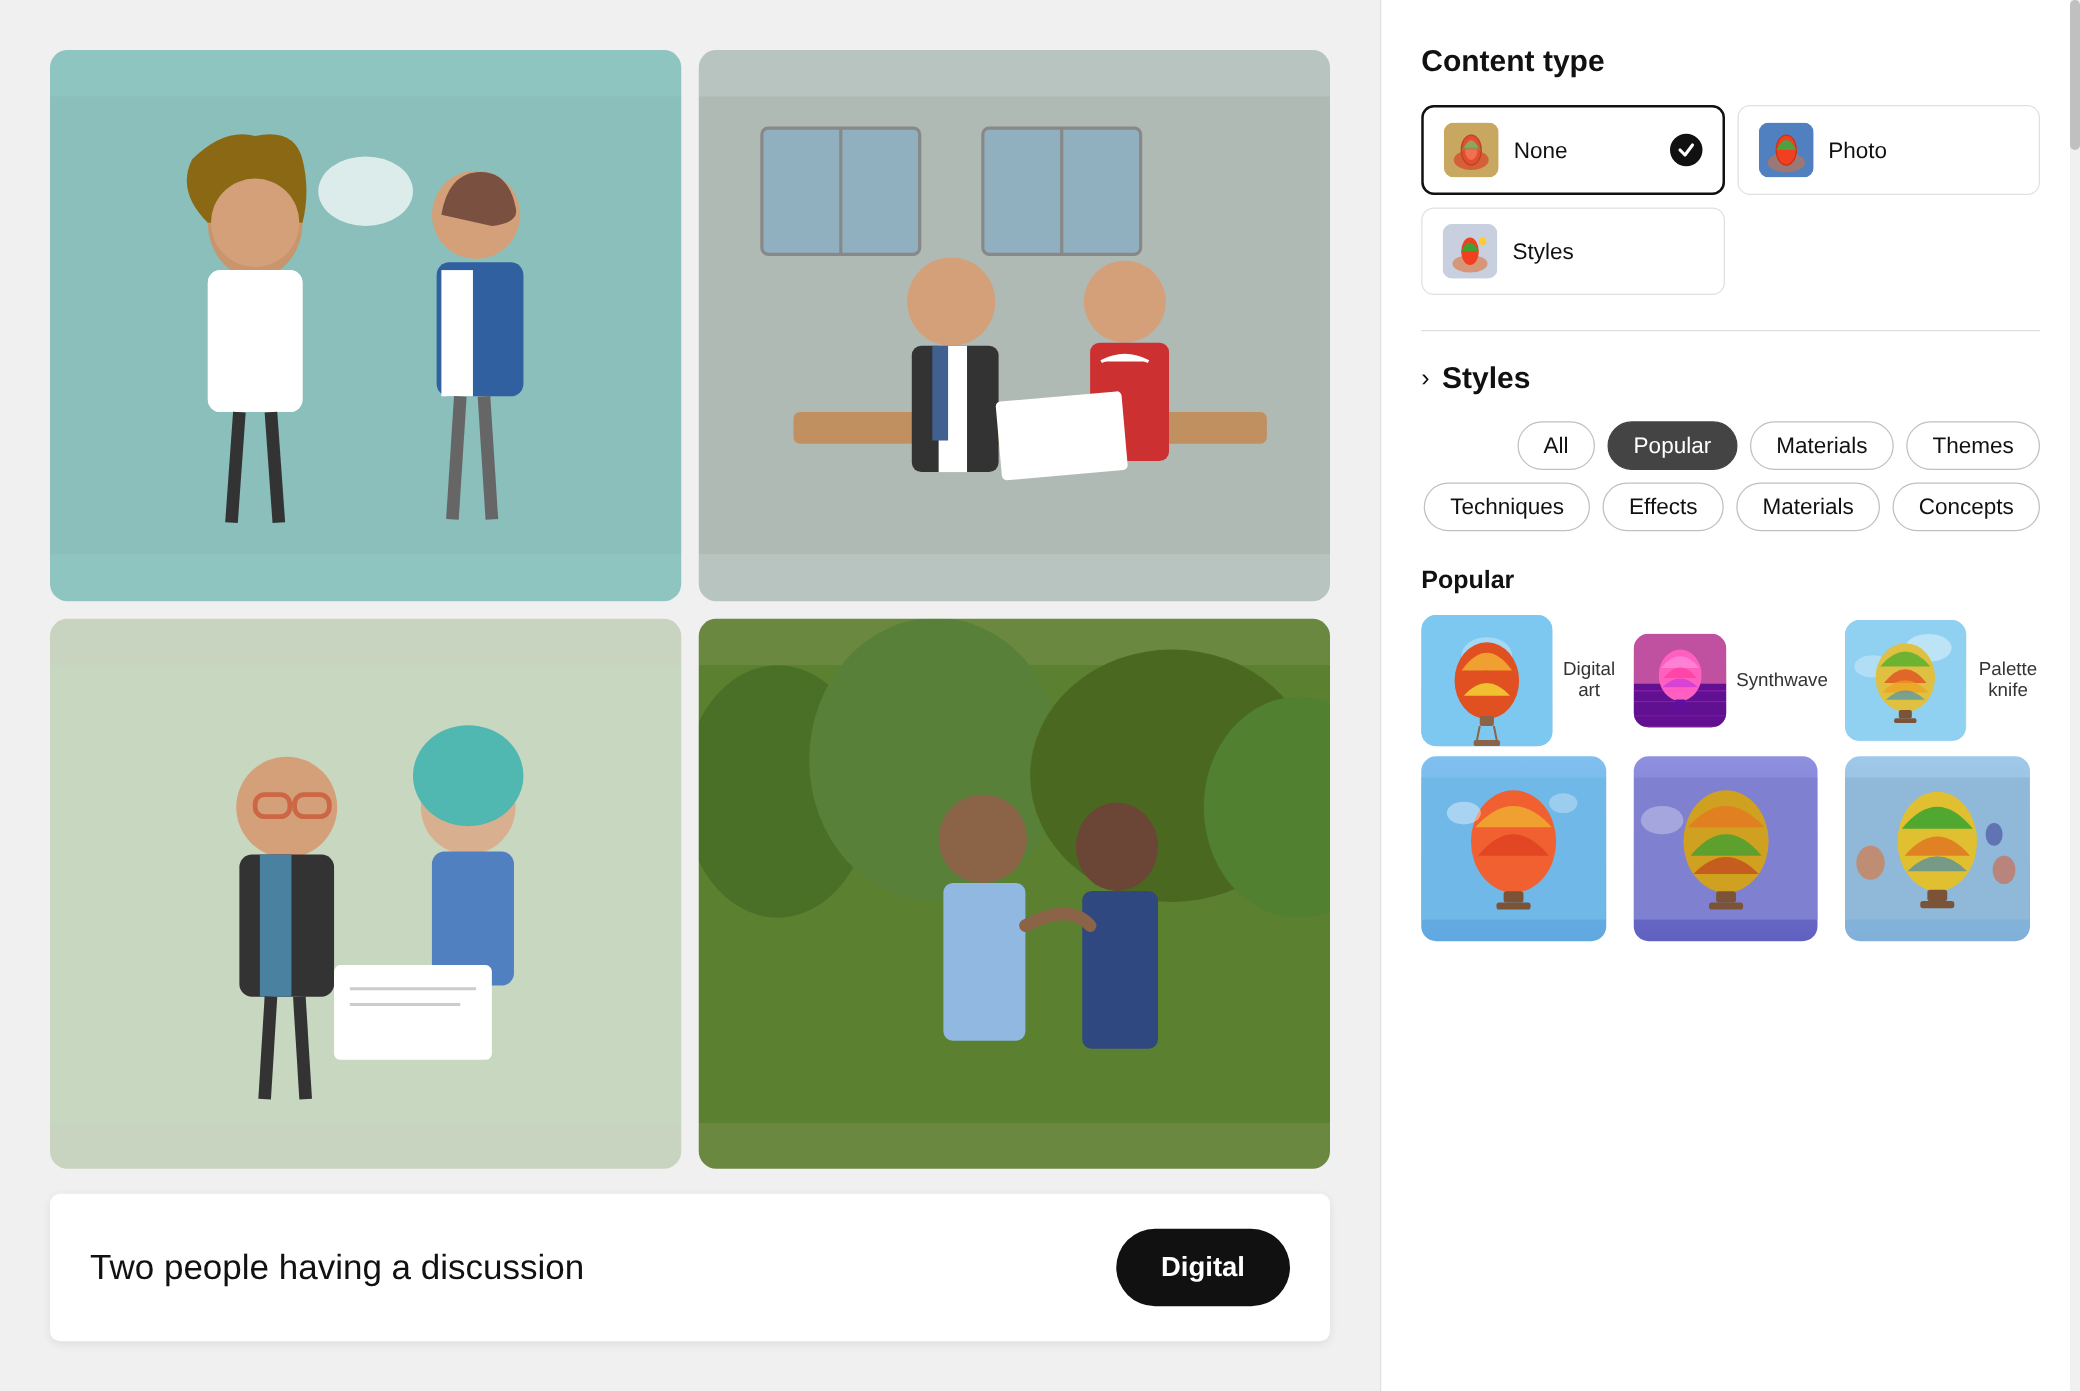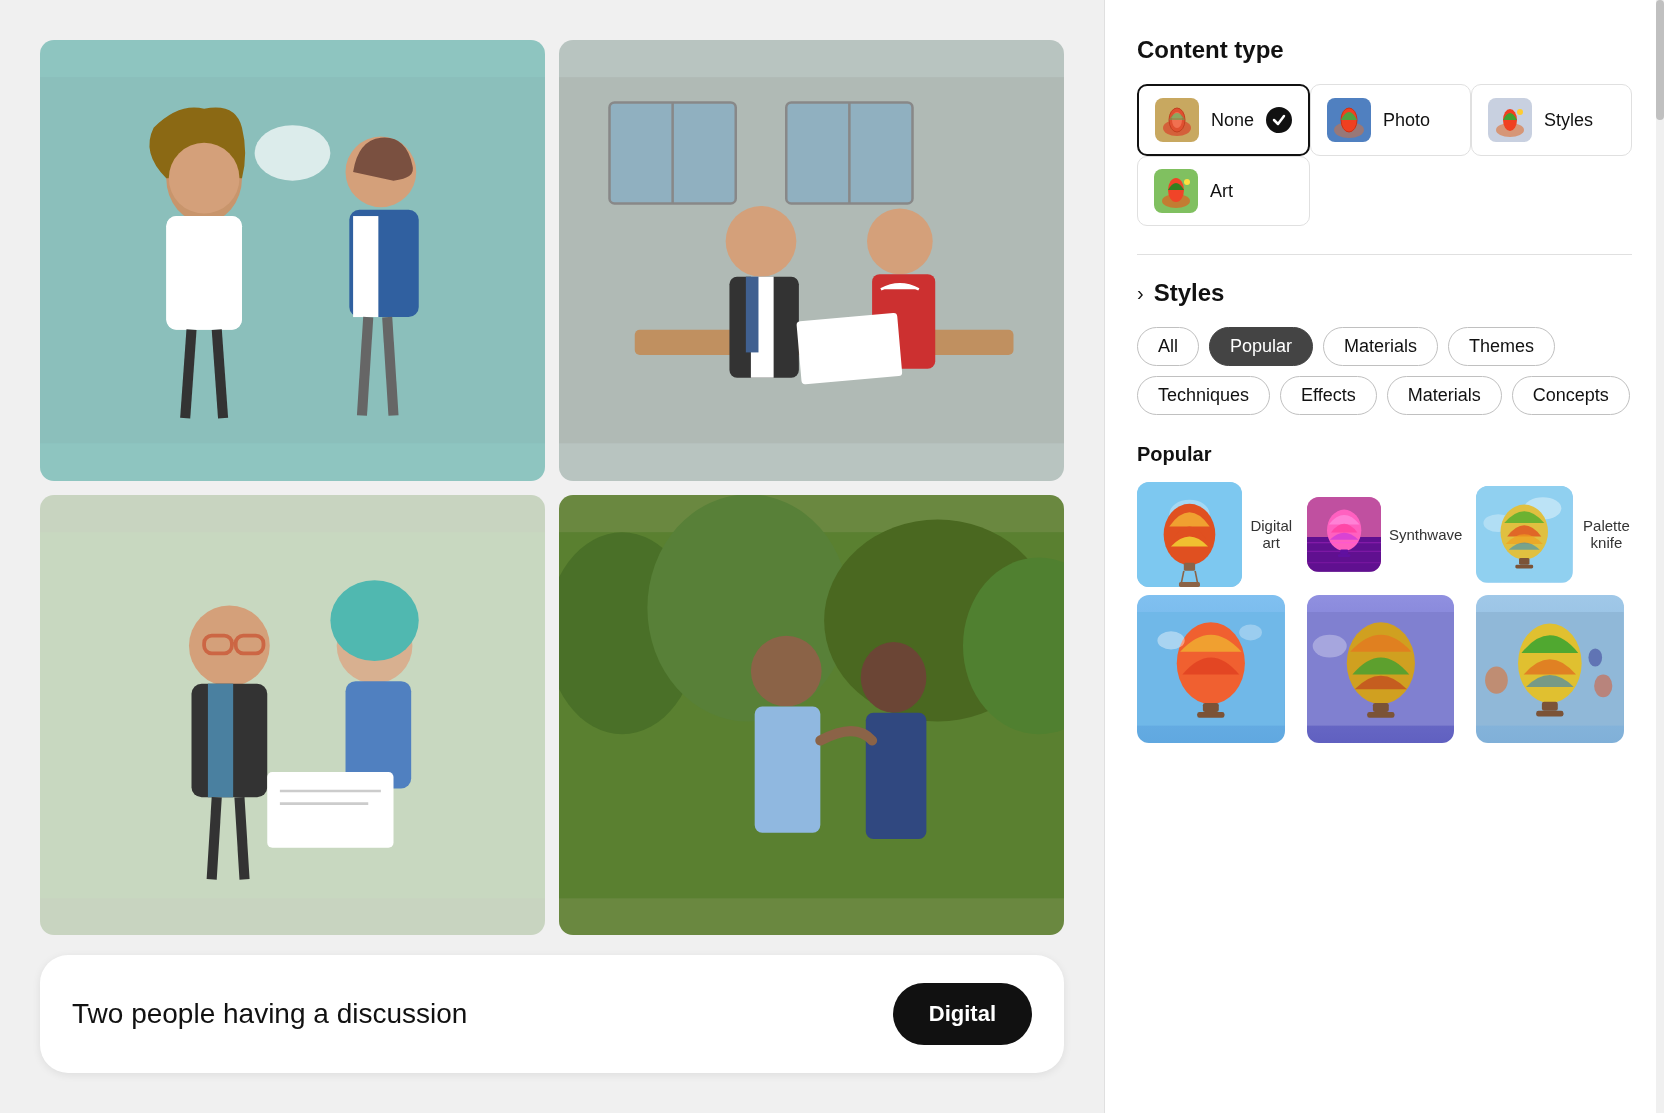--- a/index.html
+++ b/index.html
@@ -65,21 +65,21 @@
 
     .image-placeholder {
       width: 100%;
       height: 100%;
       min-height: 290px;
     }
 
     
     .prompt-box {
       background: white;
-      border-radius: 28px;
+      border-radius: 8px;
       padding: 28px 32px;
       display: flex;
       align-items: center;
       justify-content: space-between;
       gap: 20px;
       box-shadow: 0 2px 8px rgba(0,0,0,0.08);
     }
 
     .prompt-text {
       font-size: 28px;
@@ -132,21 +132,22 @@
     .section-title {
       font-size: 24px;
       font-weight: 700;
       color: #111;
       margin-bottom: 20px;
     }
 
     
     .content-type-grid {
       display: grid;
-      grid-template-columns: 1fr 1fr 1fr;
+      grid-template-columns: 1fr 1fr;
+      gap: 10px;
       margin-bottom: 28px;
     }
 
     .content-type-card {
       border: 1px solid #e0e0e0;
       border-radius: 10px;
       padding: 12px 16px;
       display: flex;
       align-items: center;
       gap: 12px;
@@ -220,20 +221,21 @@
       font-weight: 700;
       color: #111;
     }
 
     
     .style-tags {
       display: flex;
       flex-wrap: wrap;
       gap: 10px;
       margin-bottom: 28px;
+      justify-content: flex-end;
     }
 
     .style-tag {
       border: 1.5px solid #c0c0c0;
       border-radius: 20px;
       padding: 8px 20px;
       font-size: 18px;
       font-weight: 400;
       color: #111;
       cursor: pointer;
@@ -437,32 +439,20 @@
           <rect width="44" height="44" fill="#c8d0e0"></rect>
           <ellipse cx="22" cy="32" rx="14" ry="7" fill="#e07030" opacity="0.6"></ellipse>
           <ellipse cx="22" cy="22" rx="7" ry="11" fill="#f04020"></ellipse>
           <path d="M15 22 Q22 8 29 22" fill="#40a030"></path>
           <circle cx="32" cy="14" r="3" fill="#ffcc30"></circle>
         </svg>
       </div>
       <span class="content-type-label">Styles</span>
     </div>
 
-    <div class="content-type-card">
-      <div class="content-type-thumb">
-        <svg viewBox="0 0 44 44" xmlns="http://www.w3.org/2000/svg">
-          <rect width="44" height="44" fill="#80c060"></rect>
-          <ellipse cx="22" cy="32" rx="14" ry="7" fill="#e06020" opacity="0.7"></ellipse>
-          <ellipse cx="22" cy="21" rx="8" ry="12" fill="#f04428"></ellipse>
-          <path d="M14 21 Q22 7 30 21" fill="#308020"></path>
-          <circle cx="33" cy="13" r="3" fill="#ffe040"></circle>
-        </svg>
-      </div>
-      <span class="content-type-label">Art</span>
-    </div>
 
   </div>
 
   <div class="divider"></div>
 
   <div class="styles-header">
     <span class="chevron-icon">›</span>
     <span class="styles-title">Styles</span>
   </div>
 

